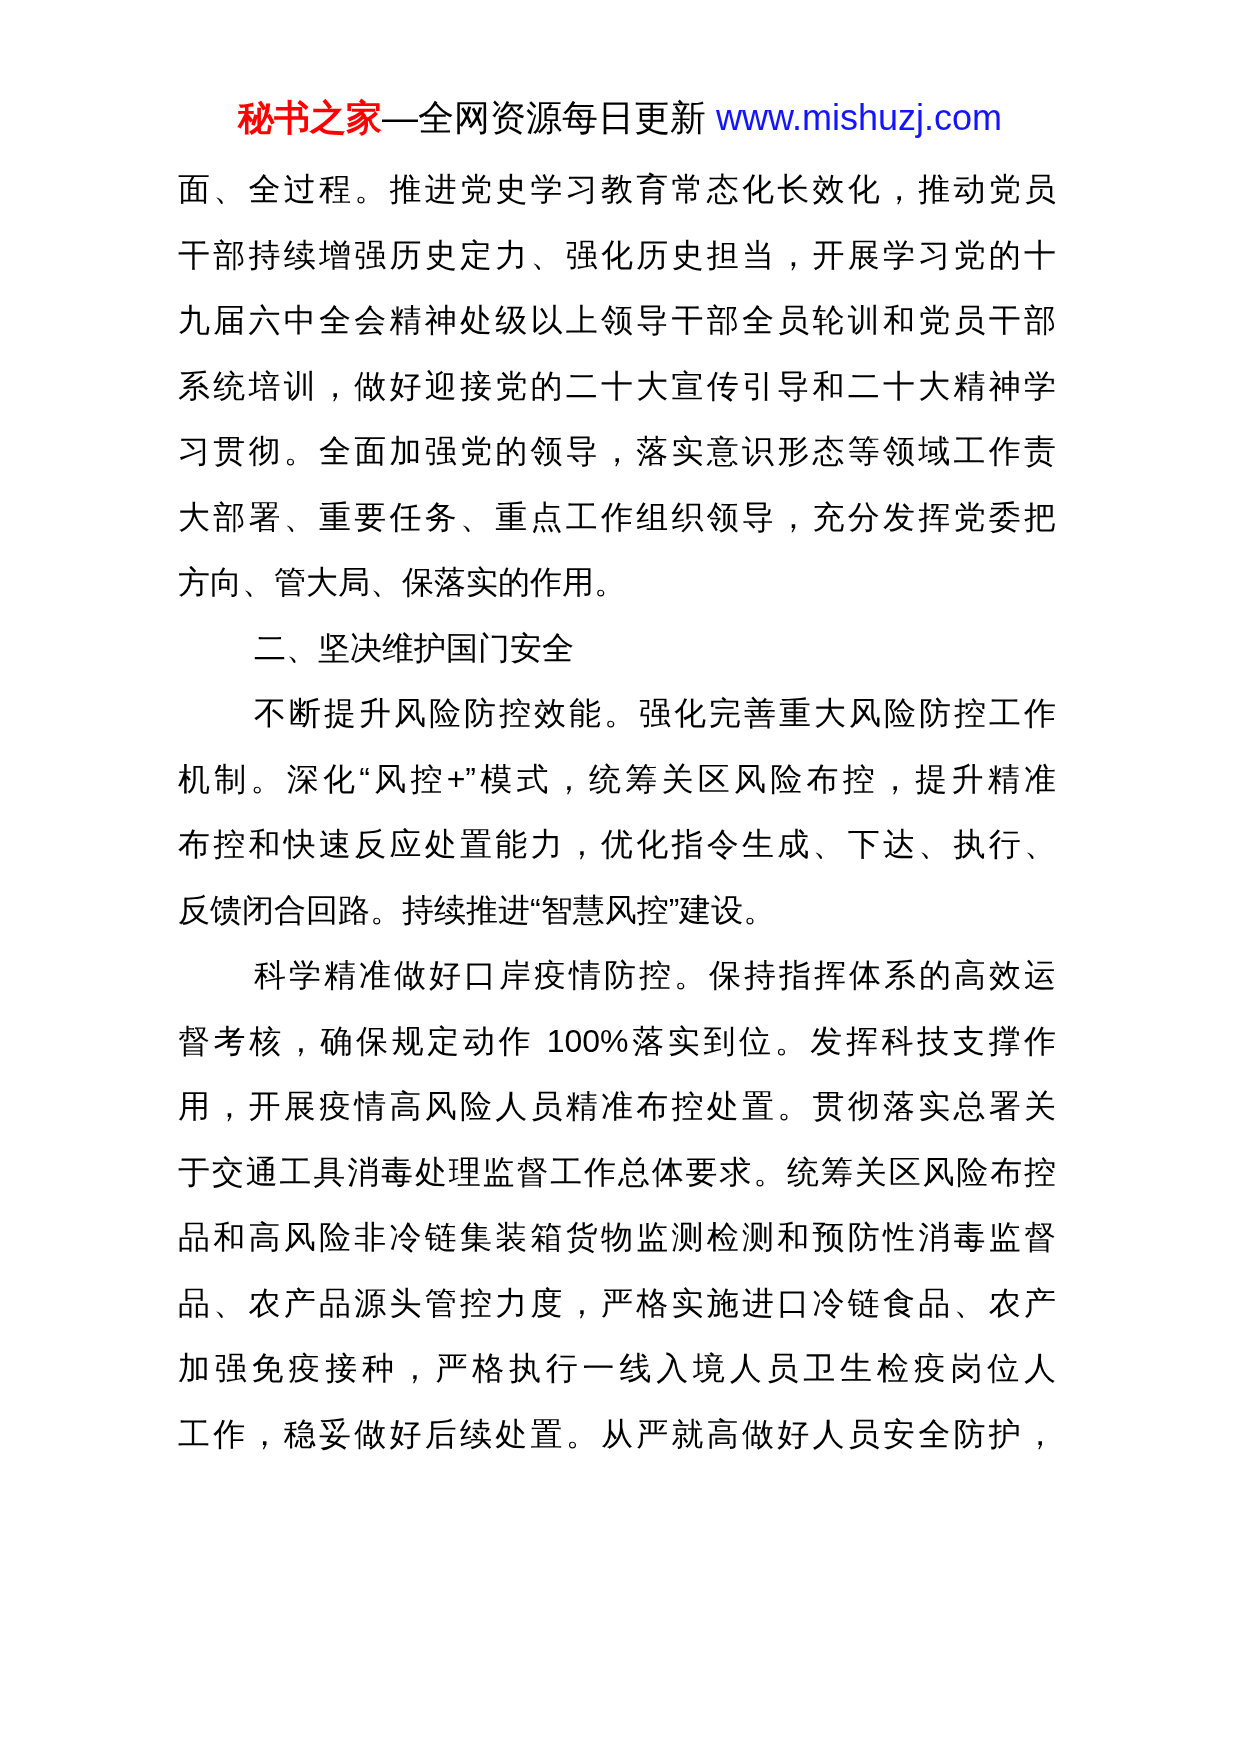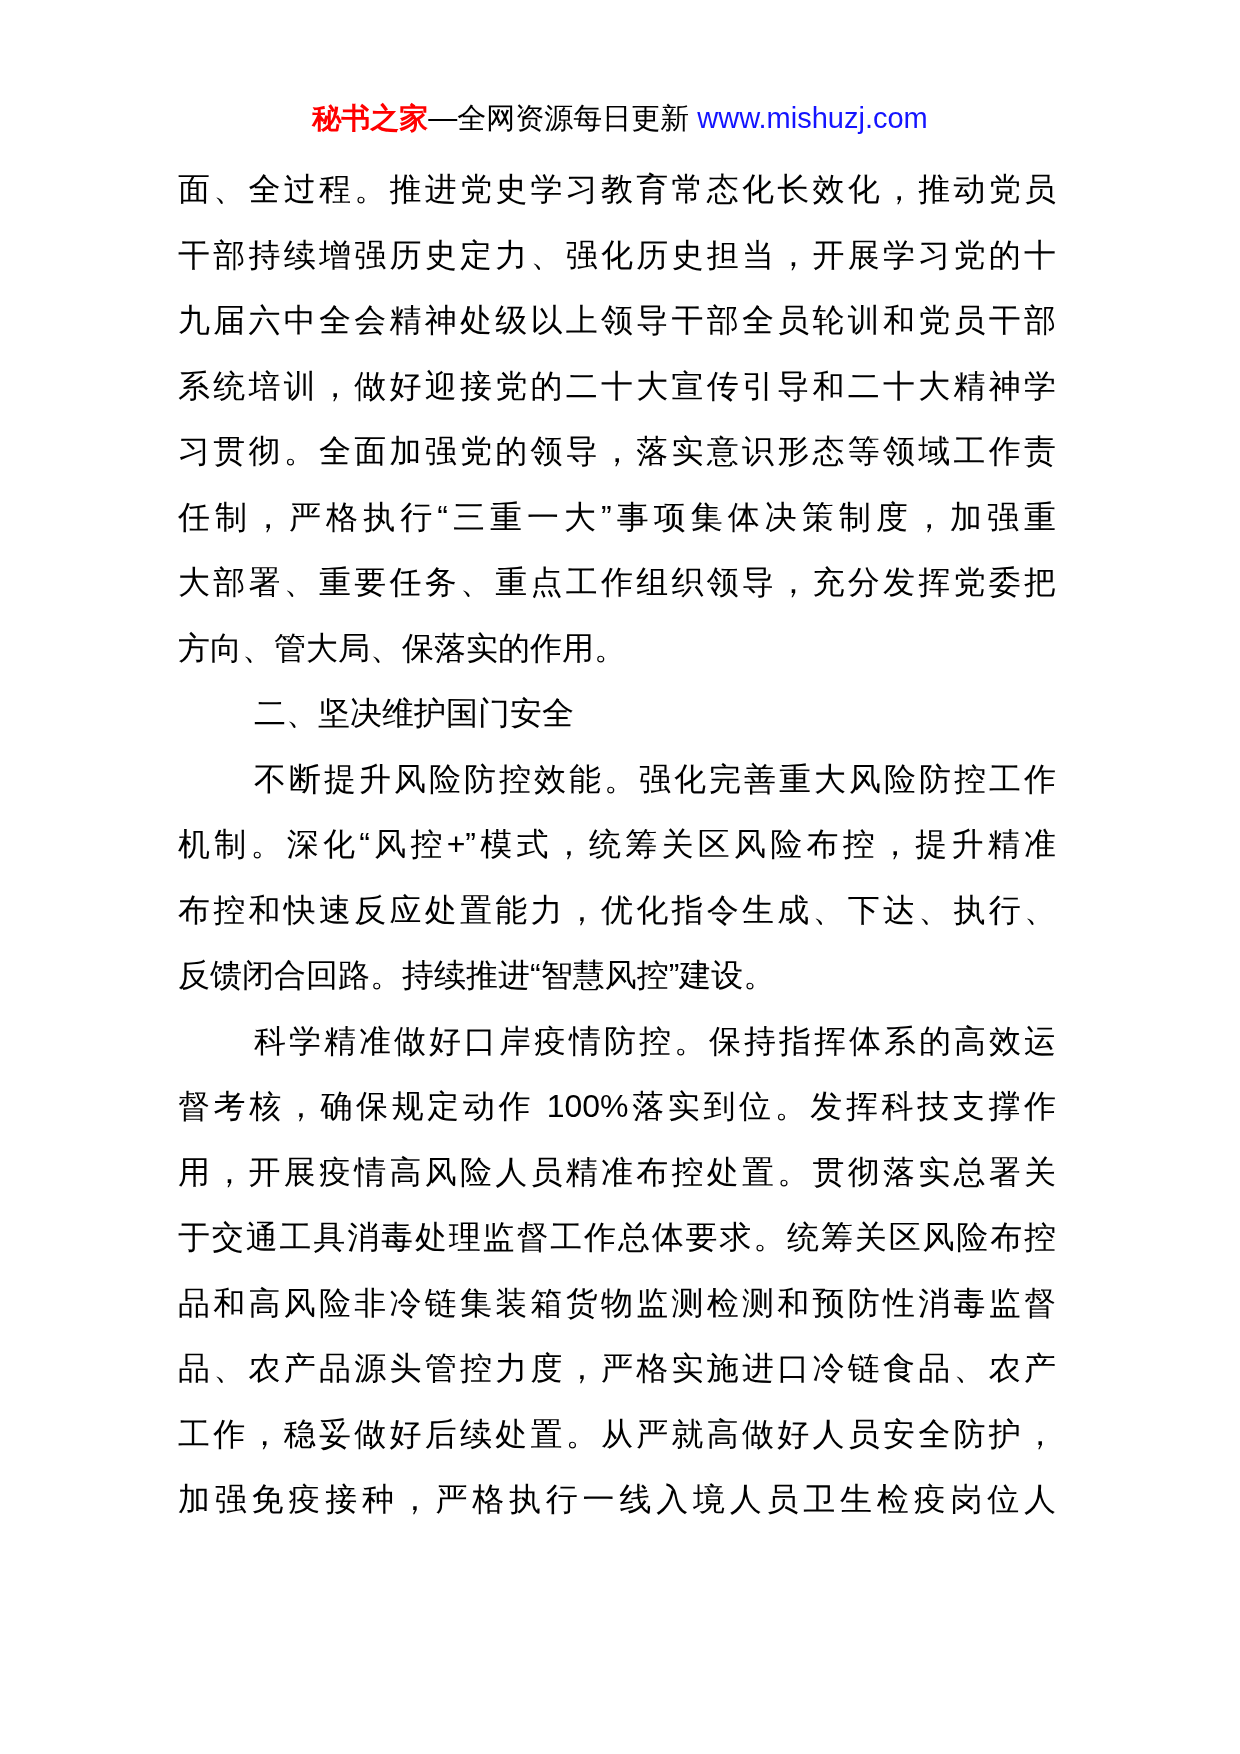--- a/index.html
+++ b/index.html
@@ -19,21 +19,21 @@
     position: absolute;
     inset: 0;
     background: #ffffff;
   }
   .header {
     position: absolute;
     top: 97px;
     left: 0;
     width: 1240px;
     text-align: center;
-    font-size: 29px;
+    font-size: 36px;
     line-height: 42px;
     white-space: nowrap;
   }
   .site-name {
     font-weight: bold;
   }
   .doc {
     position: absolute;
     top: 157px;
     left: 178px;
@@ -64,37 +64,36 @@
 
 <div class="page">
   <div class="header" style="color: rgb(0, 0, 0);"><span class="site-name" style="color: rgb(255, 0, 0);">秘书之家</span><span>—</span><span>全网资源每日更新</span> <span class="url" style="color: rgb(20, 20, 255);">www.mishuzj.com</span></div>
   <div class="doc">
       <div class="para">
         <div class="line">面、全过程。推进党史学习教育常态化长效化，推动党员</div>
         <div class="line">干部持续增强历史定力、强化历史担当，开展学习党的十</div>
         <div class="line">九届六中全会精神处级以上领导干部全员轮训和党员干部</div>
         <div class="line">系统培训，做好迎接党的二十大宣传引导和二十大精神学</div>
         <div class="line">习贯彻。全面加强党的领导，落实意识形态等领域工作责</div>
-        <div class="line">任制，严格执行“三重一大”事项集体决策制度，加强重</div>
         <div class="line">大部署、重要任务、重点工作组织领导，充分发挥党委把</div>
         <div class="line no-just">方向、管大局、保落实的作用。</div>
       </div>
       <div class="para">
         <div class="line indent no-just">二、坚决维护国门安全</div>
       </div>
       <div class="para">
         <div class="line indent">不断提升风险防控效能。强化完善重大风险防控工作</div>
         <div class="line">机制。深化“风控+”模式，统筹关区风险布控，提升精准</div>
         <div class="line">布控和快速反应处置能力，优化指令生成、下达、执行、</div>
         <div class="line no-just">反馈闭合回路。持续推进“智慧风控”建设。</div>
       </div>
       <div class="para">
         <div class="line indent">科学精准做好口岸疫情防控。保持指挥体系的高效运</div>
         <div class="line">督考核，确保规定动作 100%落实到位。发挥科技支撑作</div>
         <div class="line">用，开展疫情高风险人员精准布控处置。贯彻落实总署关</div>
         <div class="line">于交通工具消毒处理监督工作总体要求。统筹关区风险布控</div>
         <div class="line">品和高风险非冷链集装箱货物监测检测和预防性消毒监督</div>
         <div class="line">品、农产品源头管控力度，严格实施进口冷链食品、农产</div>
+        <div class="line">加强免疫接种，严格执行一线入境人员卫生检疫岗位人</div>
         <div class="line">工作，稳妥做好后续处置。从严就高做好人员安全防护，</div>
-        <div class="line">加强免疫接种，严格执行一线入境人员卫生检疫岗位人</div>
       </div>
     </div>
 </div>
 
 </body></html>

